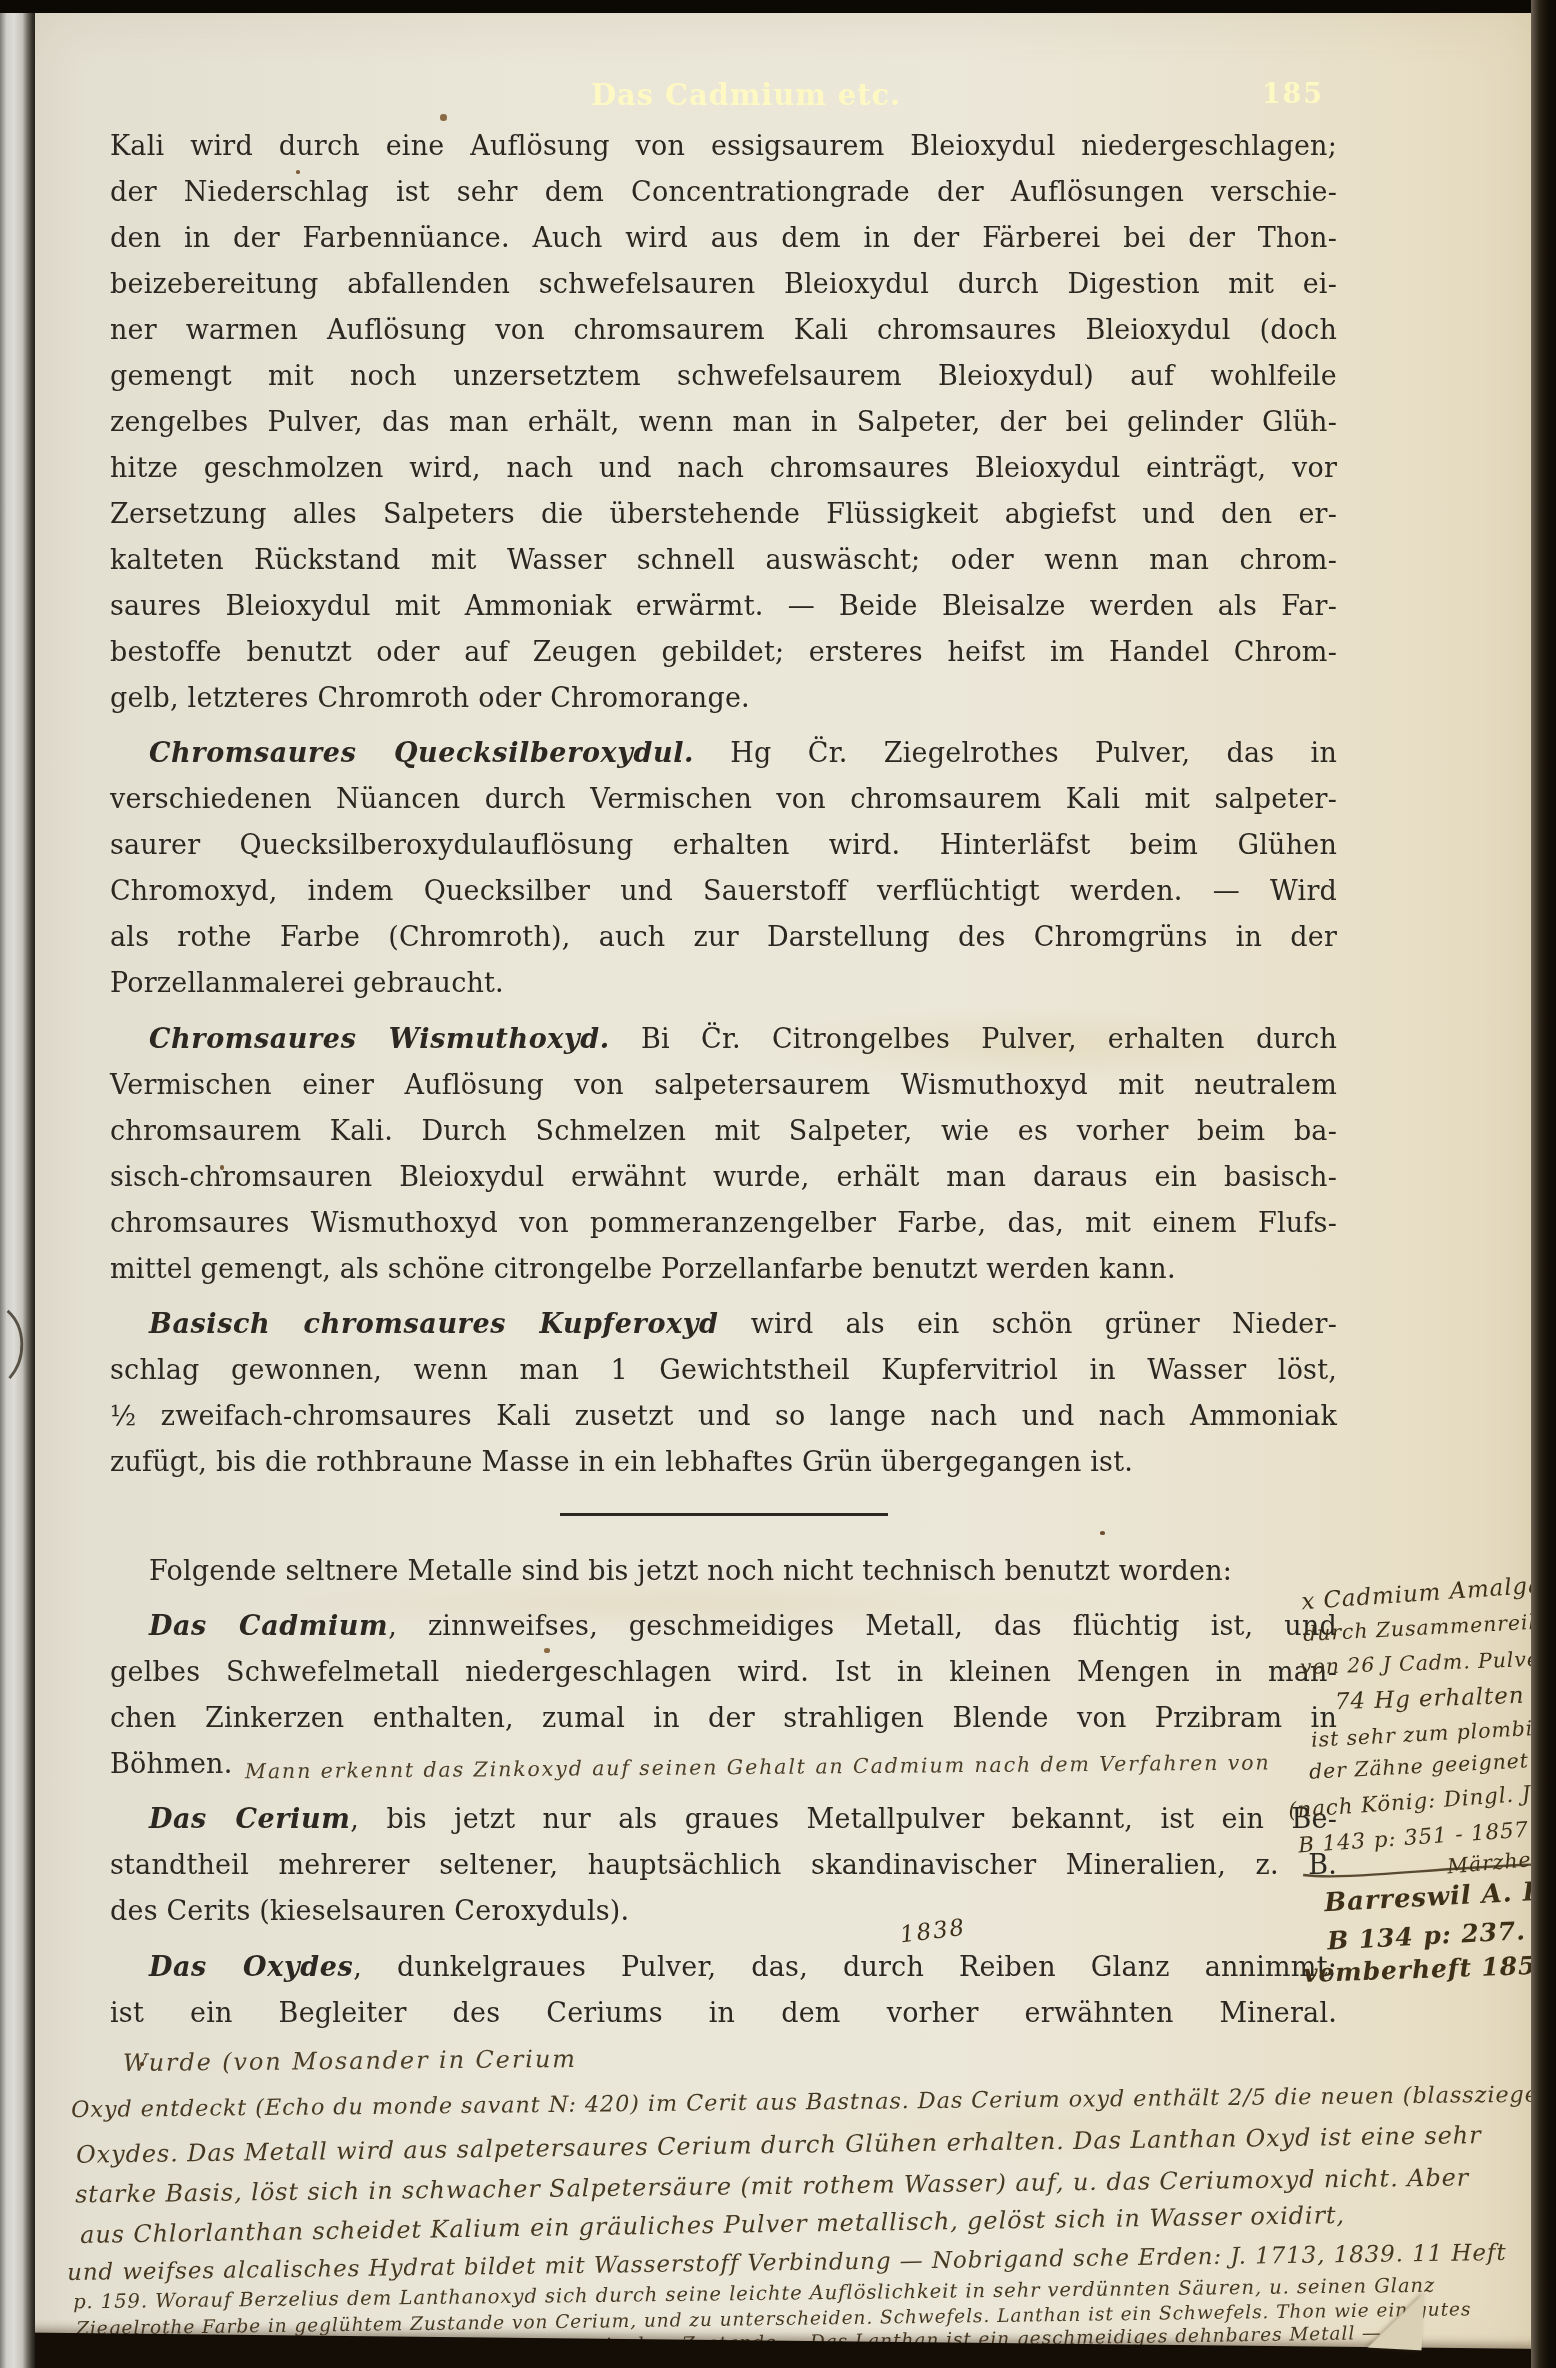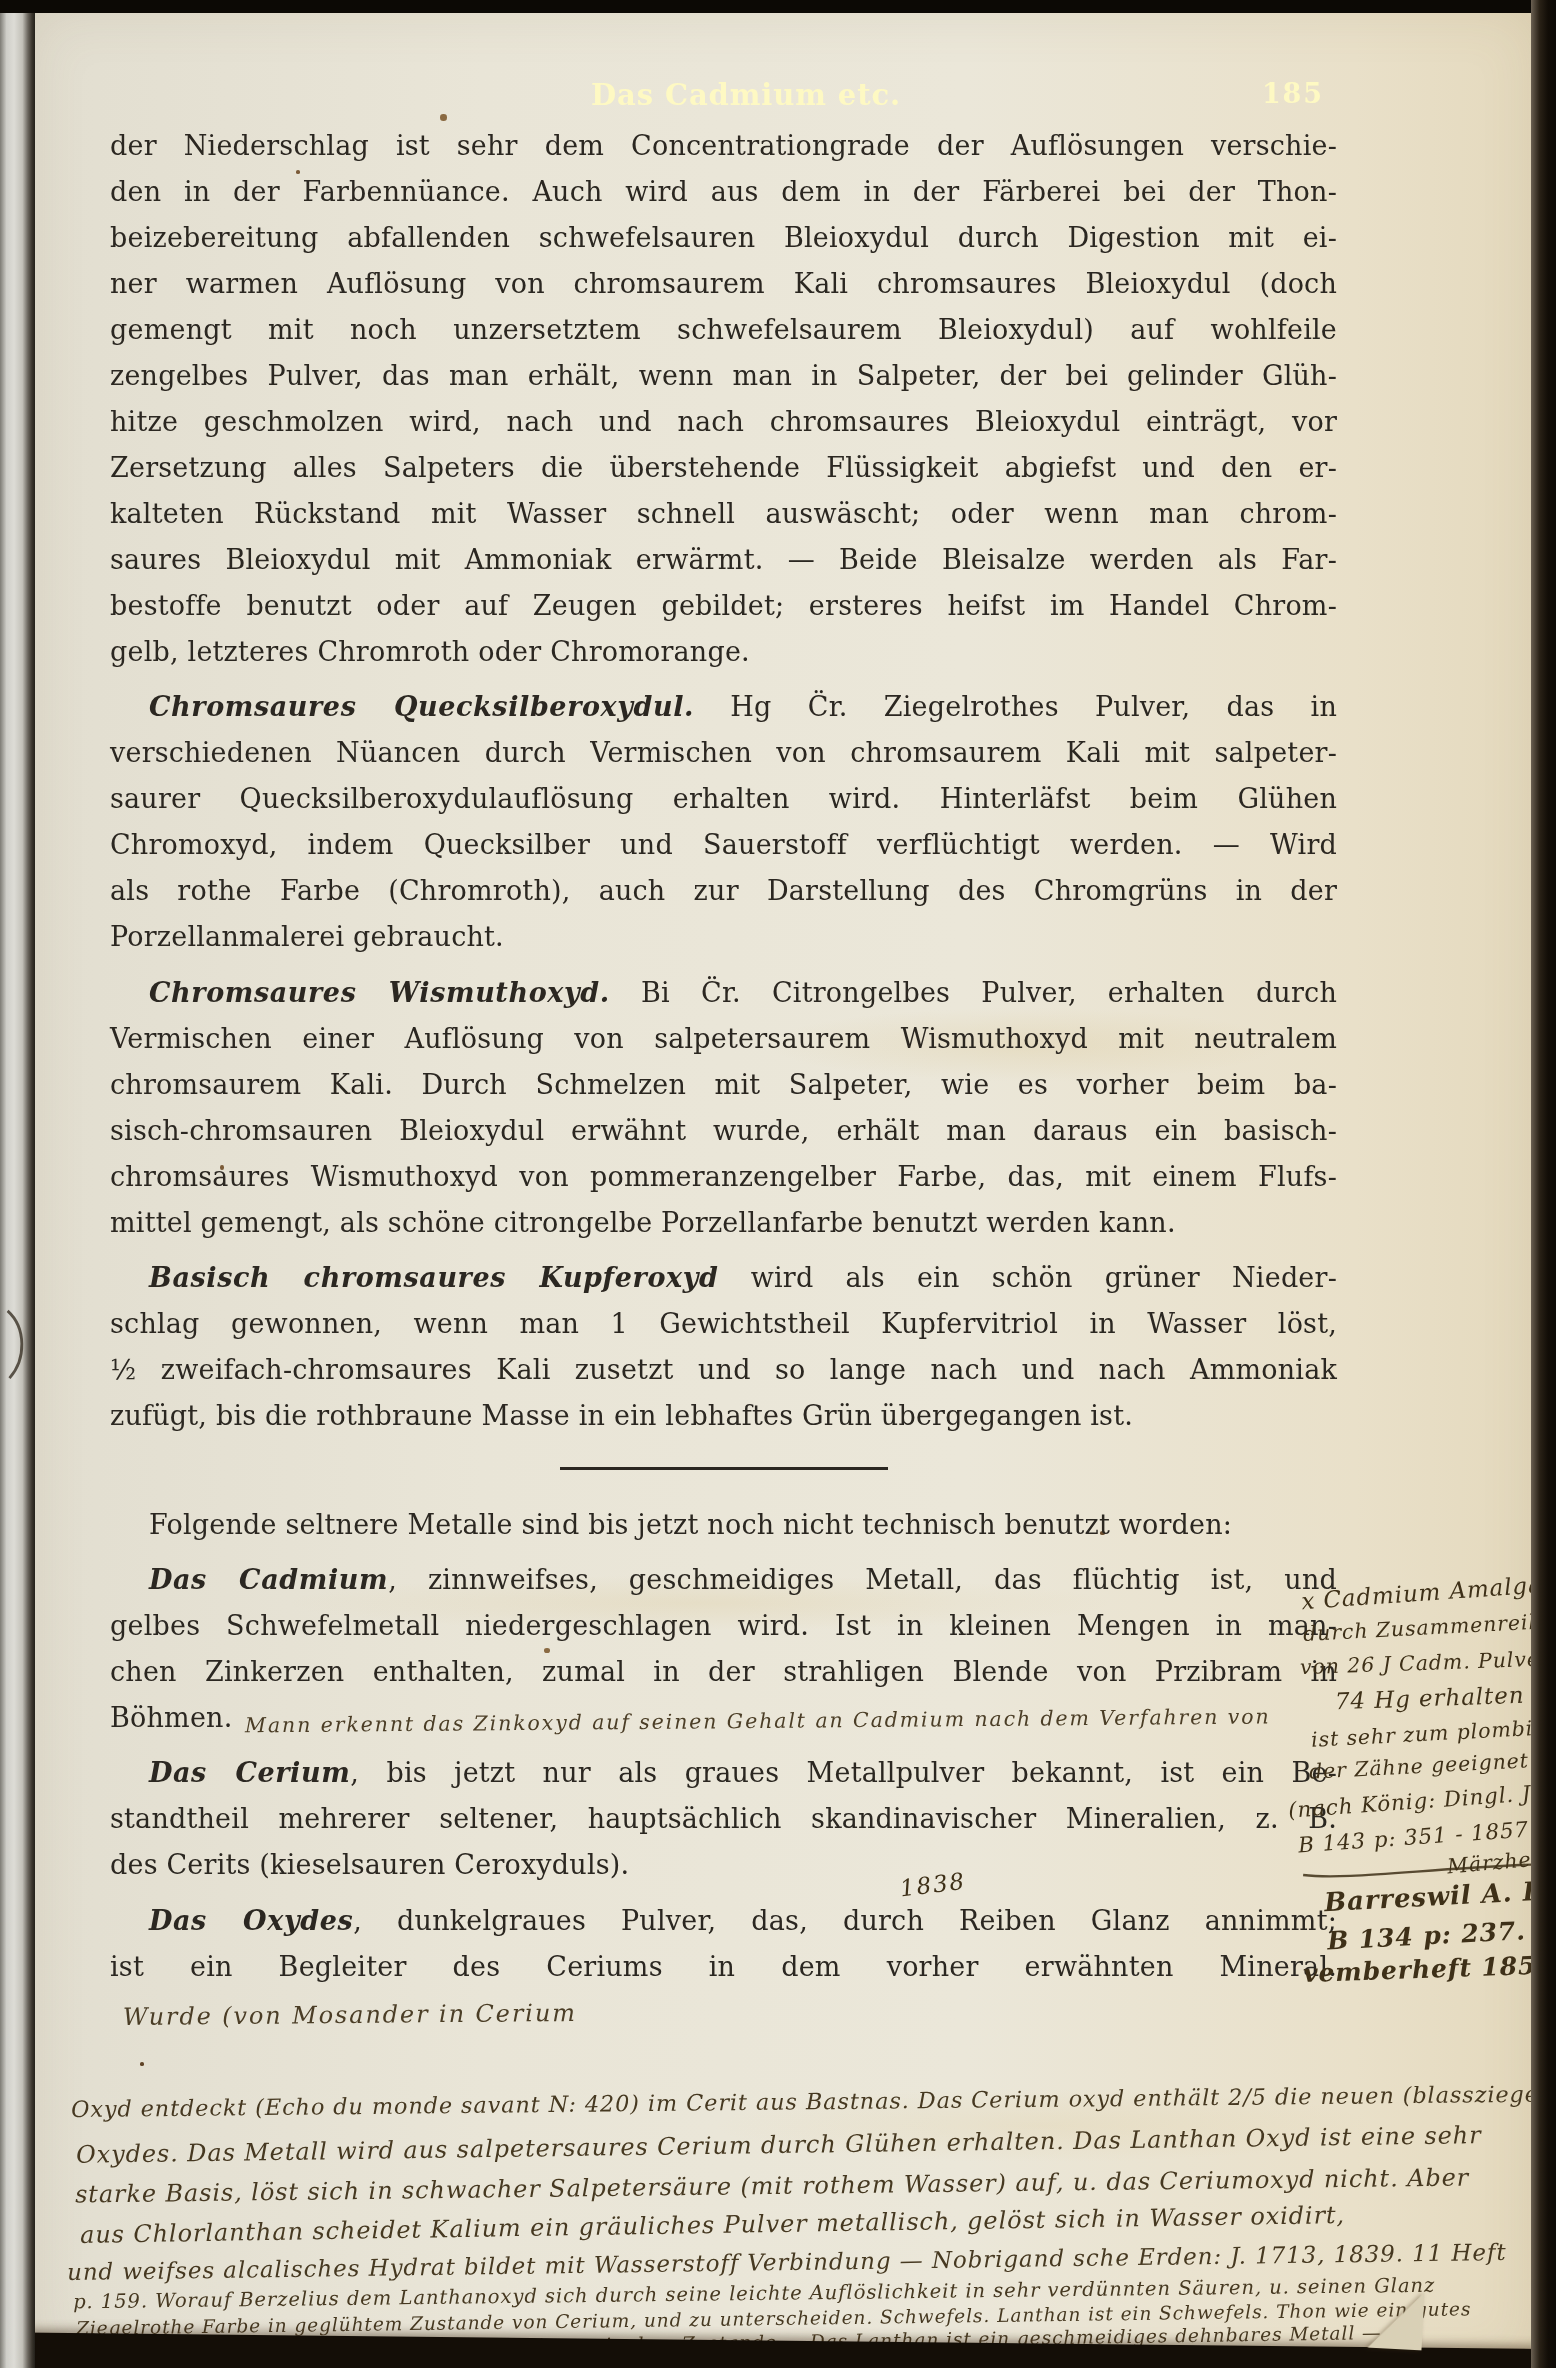--- a/index.html
+++ b/index.html
@@ -64,20 +64,21 @@
   <div class="speck" style="left:1100px;top:1531px;width:4.7px;height:3.7px;background:#6d4e2e;"></div>
   <div class="speck" style="left:544px;top:1648px;width:5.6px;height:4.7px;background:#8a6a42;"></div>
   <div class="speck" style="left:140px;top:2062px;width:3.7px;height:3.7px;background:#5f4326;"></div>
 
   <div class="header">
     <span class="title">Das Cadmium etc.</span>
     <span class="pagenum">185</span>
   </div>
 
   <div class="column">
+    <div class="pline">Kali wird durch eine Auflösung von essigsaurem Bleioxydul niedergeschlagen;</div>
     <div class="pline">der Niederschlag ist sehr dem Concentrationgrade der Auflösungen verschie-</div>
     <div class="pline">den in der Farbennüance.  Auch wird aus dem in der Färberei bei der Thon-</div>
     <div class="pline">beizebereitung abfallenden schwefelsauren Bleioxydul durch Digestion mit ei-</div>
     <div class="pline">ner warmen Auflösung von chromsaurem Kali chromsaures Bleioxydul (doch</div>
     <div class="pline">gemengt mit noch unzersetztem schwefelsaurem Bleioxydul) auf wohlfeile</div>
     <div class="pline">zengelbes Pulver, das man erhält, wenn man in Salpeter, der bei gelinder Glüh-</div>
     <div class="pline">hitze geschmolzen wird, nach und nach chromsaures Bleioxydul einträgt, vor</div>
     <div class="pline">Zersetzung alles Salpeters die überstehende Flüssigkeit abgiefst und den er-</div>
     <div class="pline">kalteten Rückstand mit Wasser schnell auswäscht; oder wenn man chrom-</div>
     <div class="pline">saures Bleioxydul mit Ammoniak erwärmt. — Beide Bleisalze werden als Far-</div>

